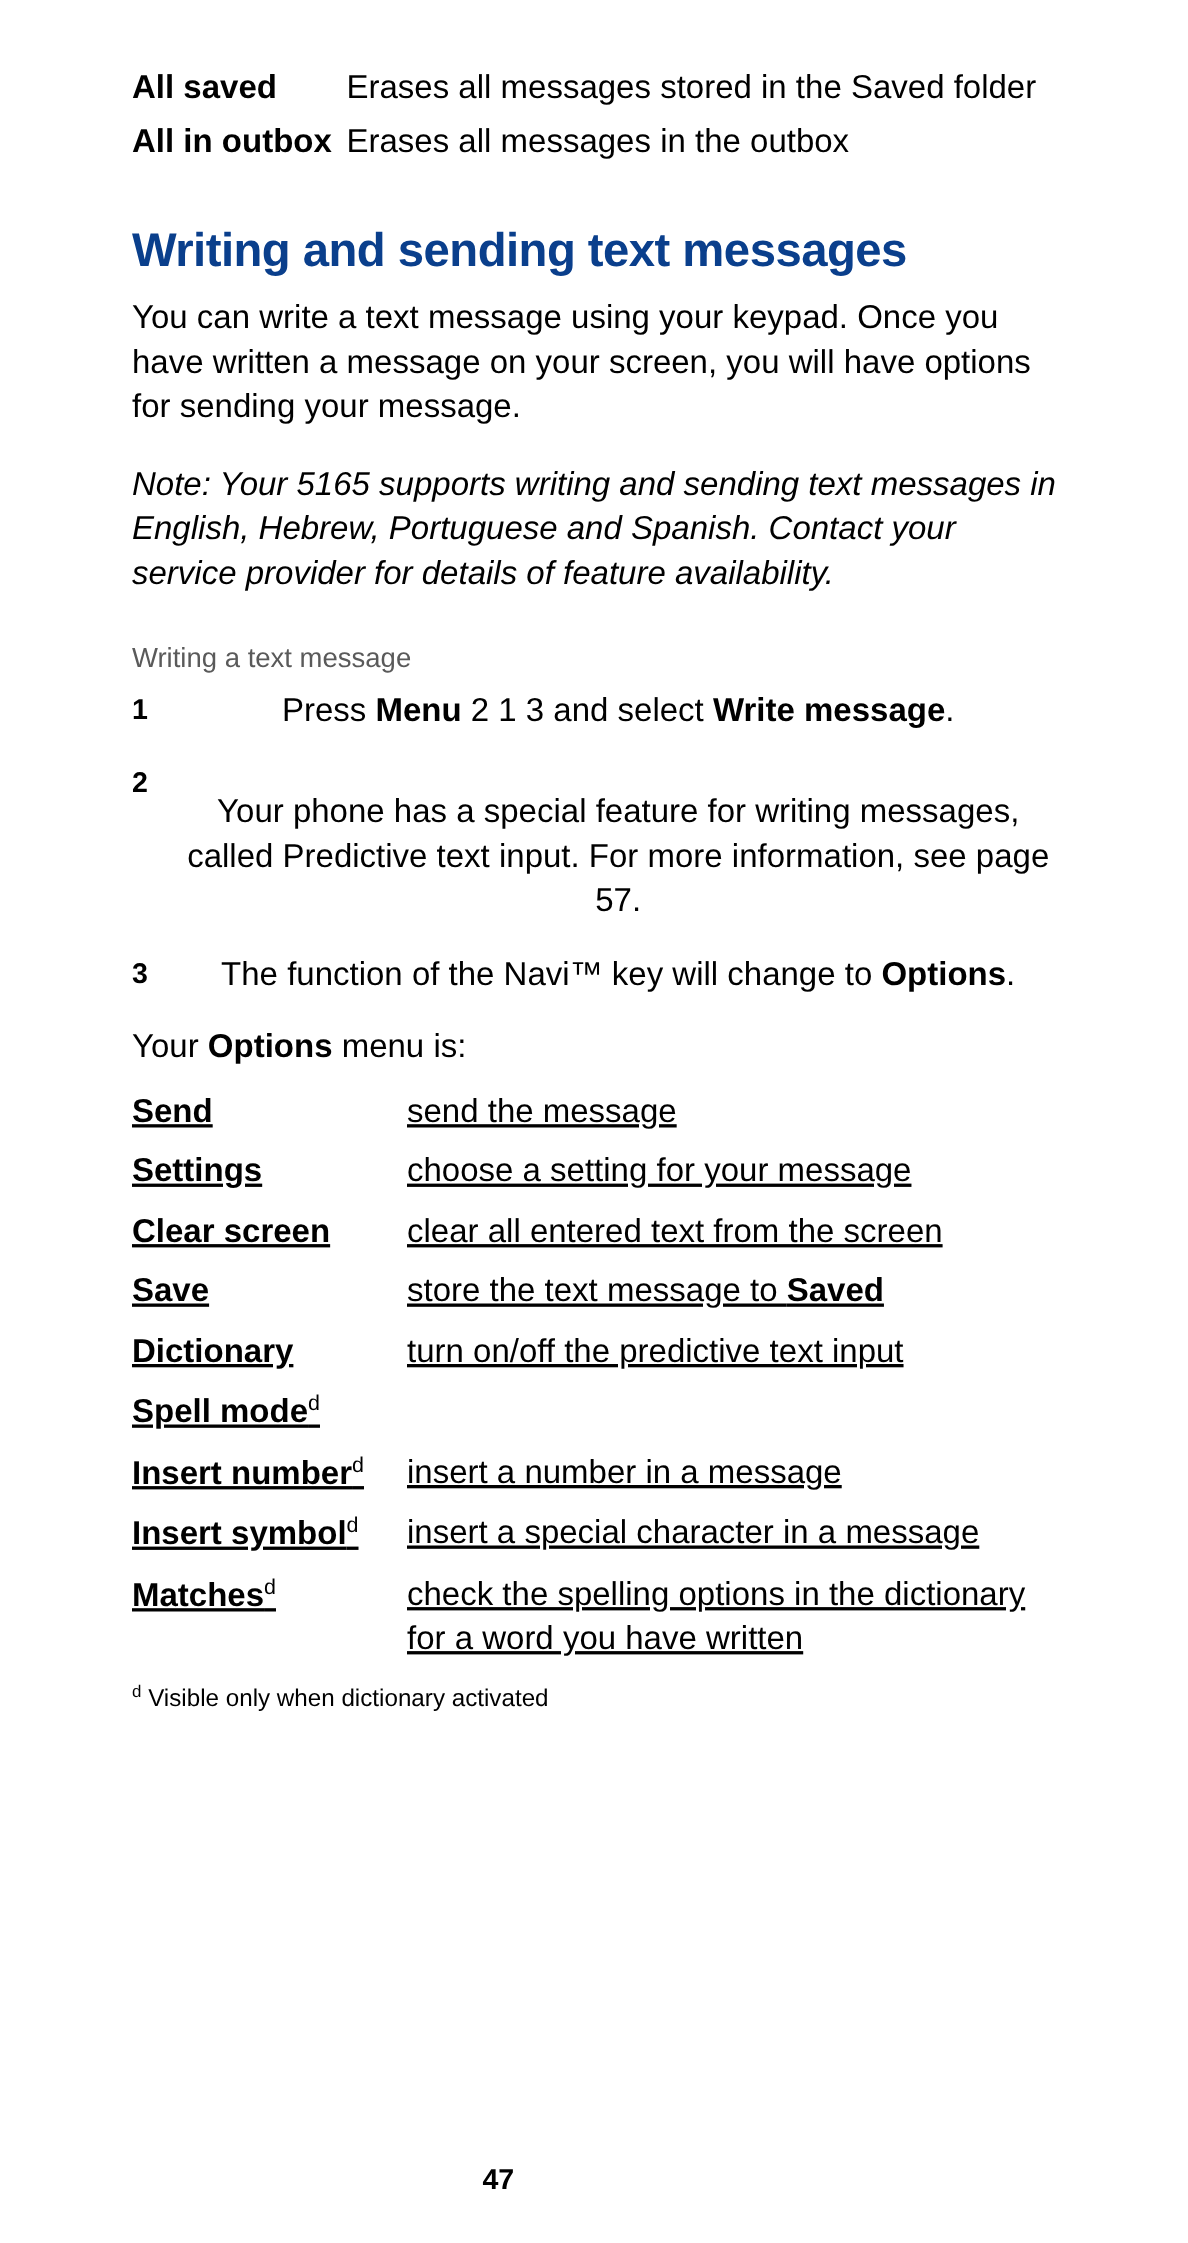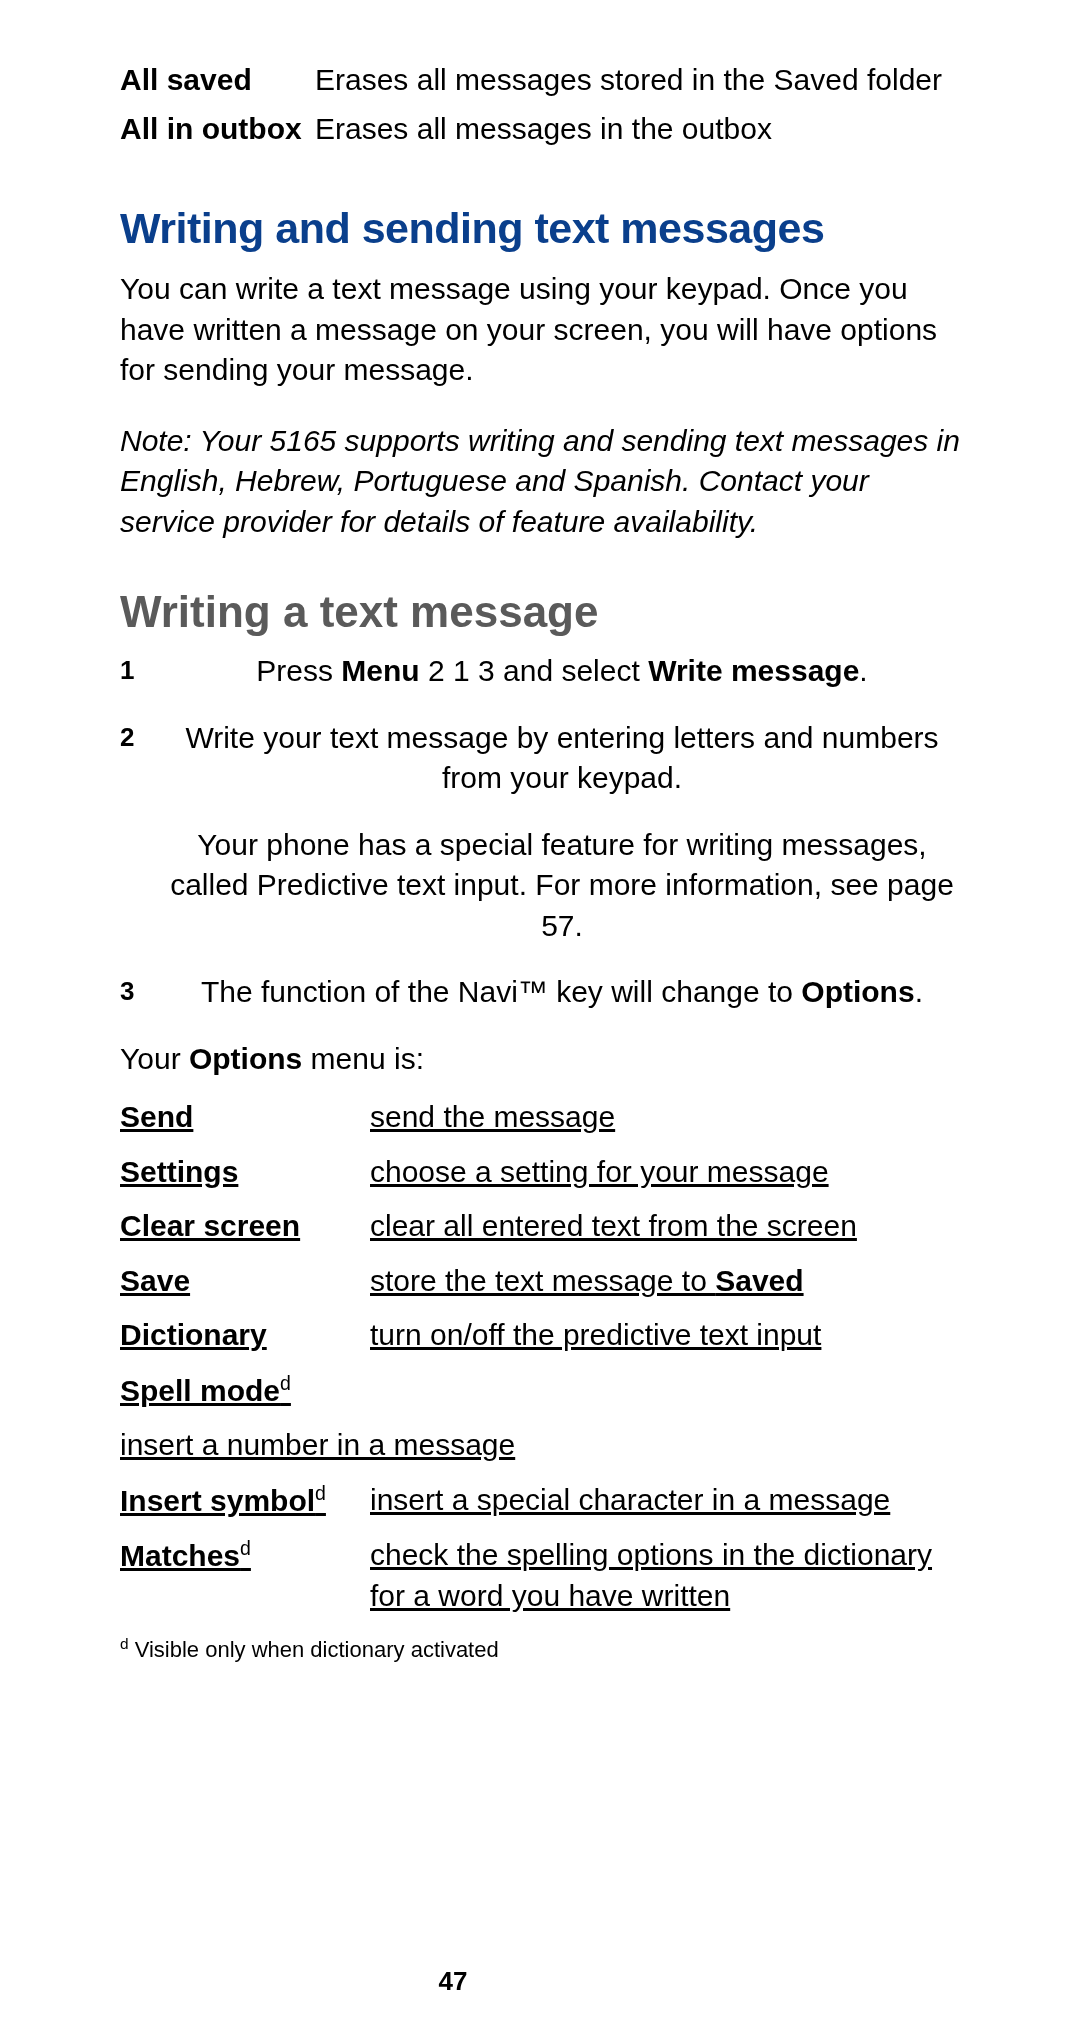--- a/index.html
+++ b/index.html
@@ -37,22 +37,22 @@
   }
   .para {
     margin-bottom: 30px;
   }
   .note {
     font-style: italic;
     margin-bottom: 40px;
   }
   .h2 {
     color: #5a5a5a;
-    font-size: 44px;
-    font-weight: 700;
+    font-size: 25px;
+    font-weight: 400;
     margin-bottom: 10px;
   }
   .step {
     display: flex;
     margin-bottom: 26px;
   }
   .step-num {
     font-weight: 700;
     width: 34px;
     flex-shrink: 0;
@@ -126,21 +126,20 @@
 <div class="step">
   <div class="step-num">1</div>
   <div class="step-body">
     <span>Press </span><span class="bold">Menu</span><span> 2 1 3 and select </span><span class="bold">Write message</span><span>.</span>
   </div>
 </div>
 
 <div class="step">
   <div class="step-num">2</div>
   <div class="step-body">
-    <div>Write your text message by entering letters and numbers from your keypad.</div>
     <div class="step-extra">Your phone has a special feature for writing messages, called Predictive text input. For more information, see page 57.</div>
   </div>
 </div>
 
 <div class="step">
   <div class="step-num">3</div>
   <div class="step-body">
     <span>The function of the Navi™ key will change to </span><span class="bold">Options</span><span>.</span>
   </div>
 </div>
@@ -167,20 +166,21 @@
       <div class="opt-desc"><span>store the text message to </span><span class="bold">Saved</span></div>
     </div>
     <div class="opt-row">
       <div class="opt-label"><span>Dictionary</span></div>
       <div class="opt-desc"><span>turn on/off the predictive text input</span></div>
     </div>
     <div class="opt-row">
       <div class="opt-label"><span>Spell mode</span><sup>d</sup></div>
     </div>
     <div class="opt-row">
+      <div class="opt-label"><span>Insert number</span><sup>d</sup></div>
       <div class="opt-desc"><span>insert a number in a message</span></div>
     </div>
     <div class="opt-row">
       <div class="opt-label"><span>Insert symbol</span><sup>d</sup></div>
       <div class="opt-desc"><span>insert a special character in a message</span></div>
     </div>
     <div class="opt-row">
       <div class="opt-label"><span>Matches</span><sup>d</sup></div>
       <div class="opt-desc"><span>check the spelling options in the dictionary for a word you have written</span></div>
     </div>

